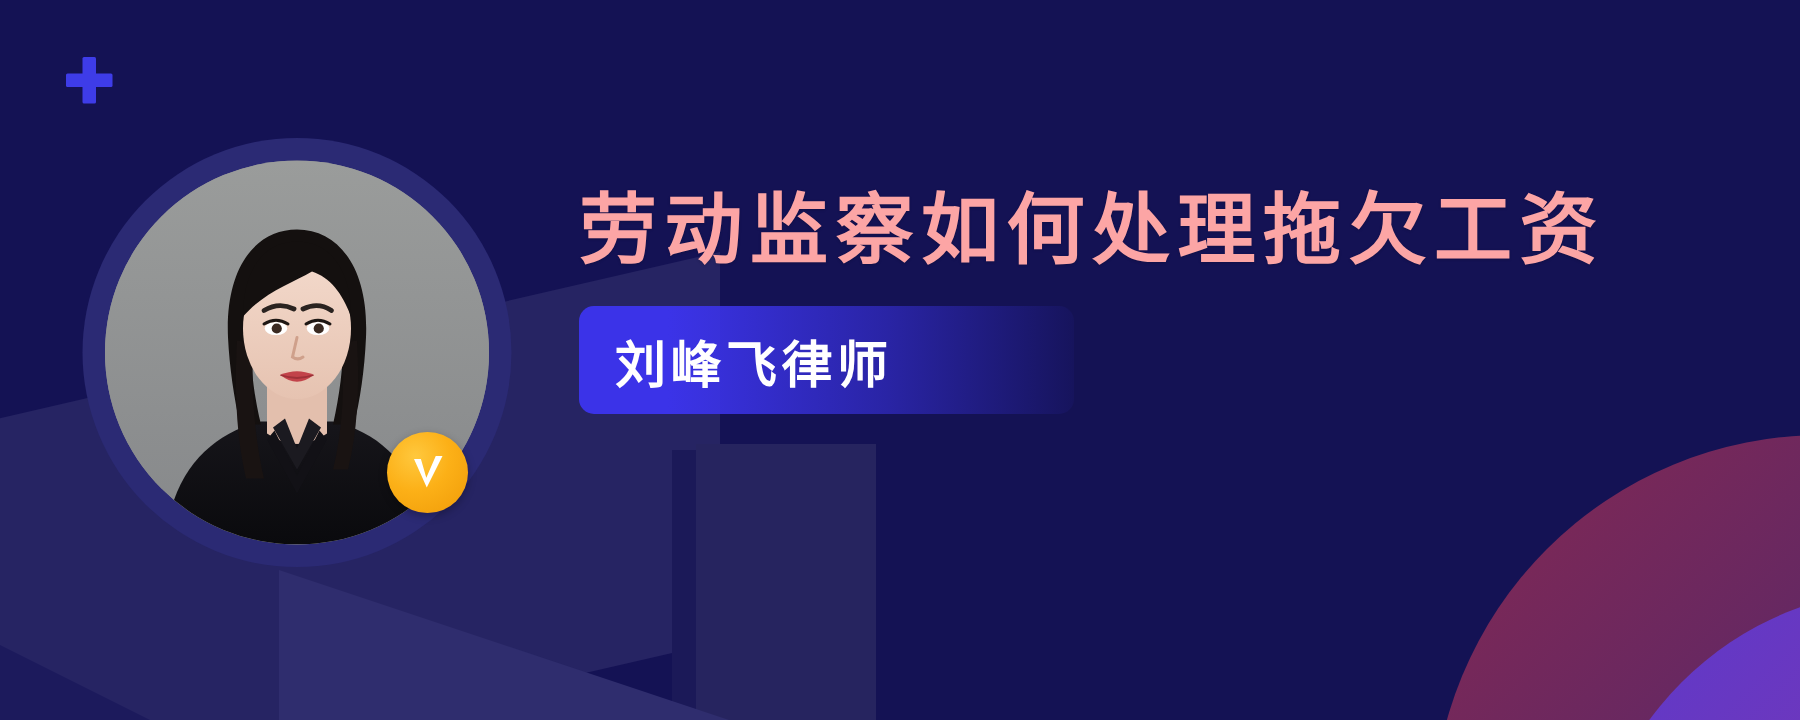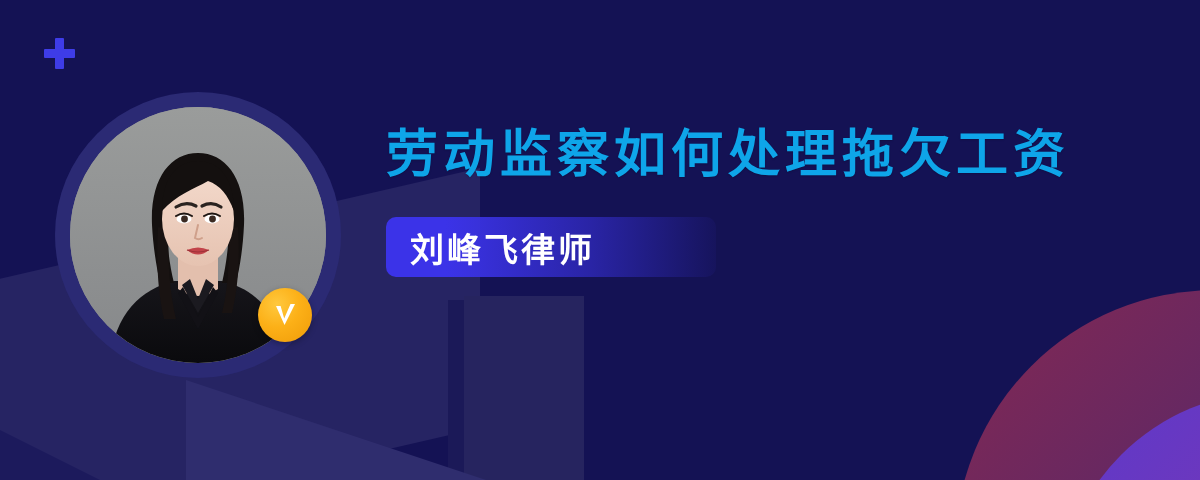--- a/index.html
+++ b/index.html
@@ -177,34 +177,34 @@
 
   
   .content {
     position: absolute;
     left: 386px;
     top: 118px;
     width: 700px;
   }
 
   .title {
-    color: #0ea5e9;
+    color: #fca5a5;
     font-size: 52px;
     line-height: 72px;
     font-weight: 700;
     letter-spacing: 5px;
     width: 690px;
     text-shadow: 0 1px 2px rgba(0,0,0,0.18);
   }
 
   .name-badge {
-    margin-top: 27px;
+    margin-top: 14px;
     display: inline-flex;
     align-items: center;
-    height: 60px;
+    height: 72px;
     min-width: 330px;
     padding: 0 28px 0 24px;
     border-radius: 10px;
     background: linear-gradient(90deg, #3b33e8 0%, #3b33e8 18%, rgba(59,51,232,0.55) 62%, rgba(59,51,232,0.06) 100%);
   }
 
   .name-badge-text {
     color: #ffffff;
     font-size: 34px;
     font-weight: 700;

